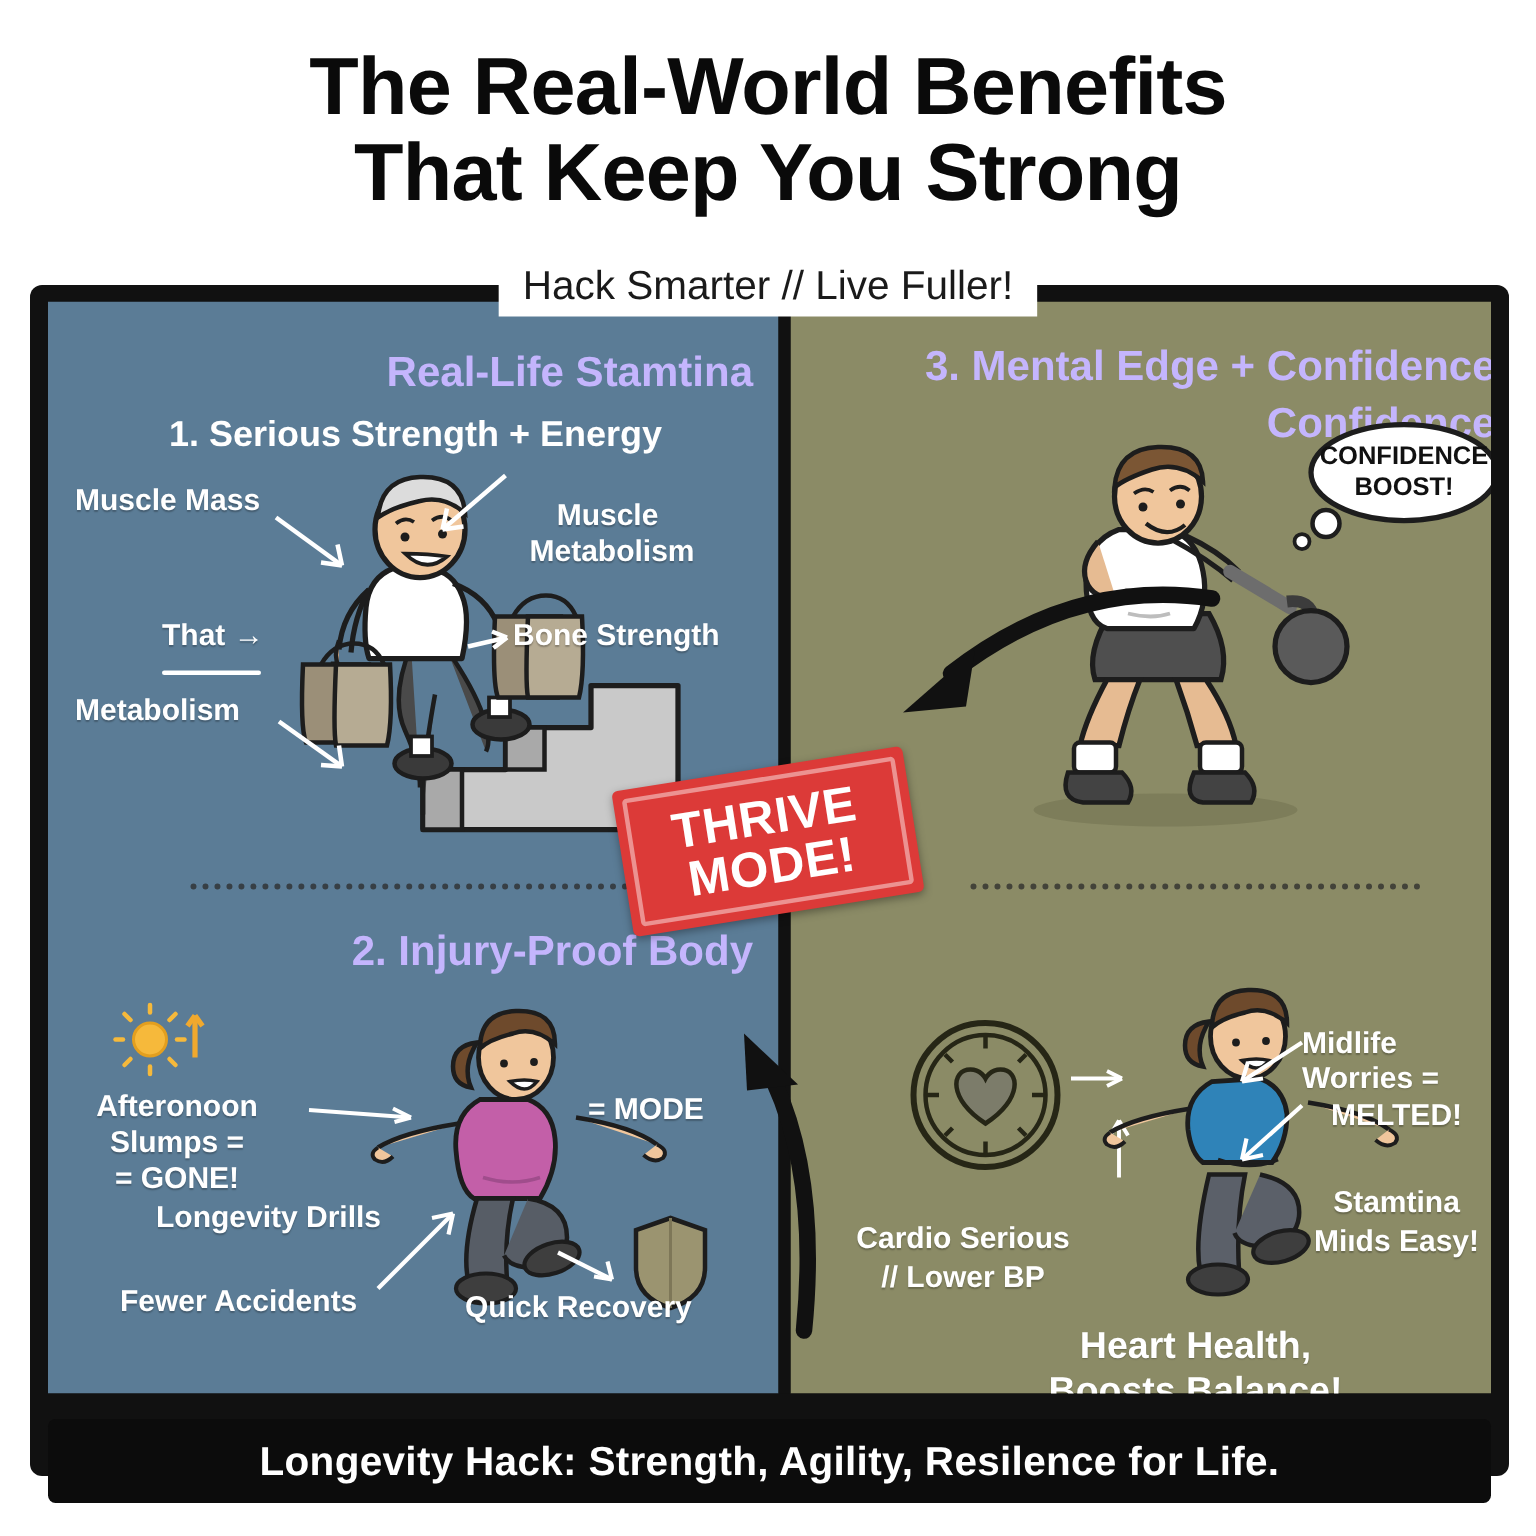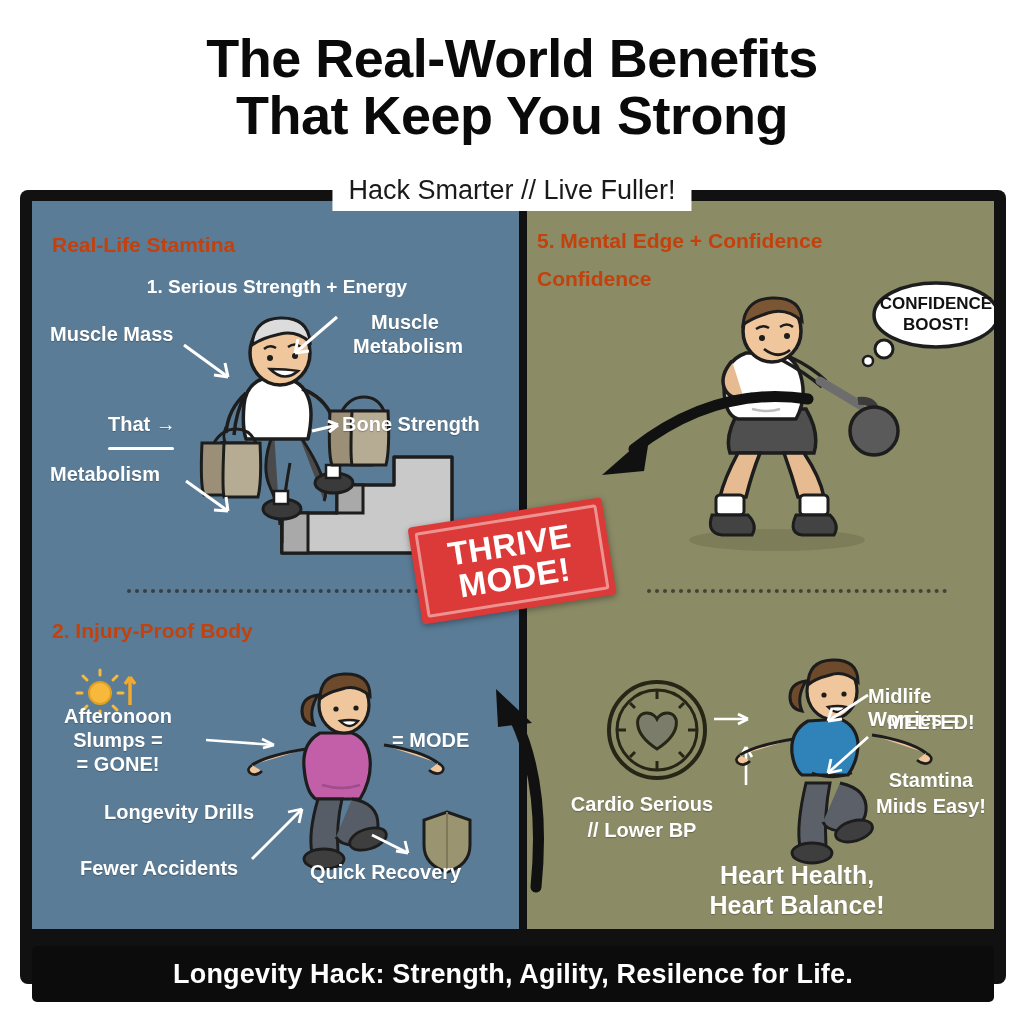--- a/index.html
+++ b/index.html
@@ -52,33 +52,33 @@
   }
 
   .dotted-div{
     position:absolute;height:0;border-top:4px dotted #2b2b2b;opacity:.75;
   }
   .dl{left:95px;top:388px;width:300px;}
   .dr{left:120px;top:388px;width:300px;}
 
   
   .h-dark{
-    position:absolute;font-size:21px;font-weight:bold;color:#c2410c;
-    text-align:left;line-height:1.1;
+    position:absolute;font-size:28px;font-weight:bold;color:#c4b5fd;
+    text-align:right;line-height:1.1;
   }
   .h-white{
-    position:absolute;font-size:19px;font-weight:bold;color:#ffffff;
+    position:absolute;font-size:24px;font-weight:bold;color:#ffffff;
     text-align:center;line-height:1.1;
   }
 
   .lbl{
     position:absolute;color:#ffffff;font-weight:bold;font-size:20px;
     line-height:1.15;text-shadow:0 1px 1px rgba(0,0,0,.25);
   }
-  .lbl.c{text-align:center;}
+  .lbl.c{text-align:center;margin-top:22px;}
 
   
   .banner{
     position:absolute;left:32px;top:946px;width:962px;height:56px;
     background:#0c0c0c;border-radius:5px;
     display:flex;align-items:center;justify-content:center;
   }
   .banner-text{
     color:#ffffff;font-size:27px;font-weight:bold;letter-spacing:.2px;
   }
@@ -196,21 +196,21 @@
         <path d="M4 4 L46 34" stroke="#fff" stroke-width="3" fill="none"></path>
         <path d="M46 34 L32 33 M46 34 L44 20" stroke="#fff" stroke-width="3" fill="none"></path>
       </svg>
 
       <div class="lbl" style="left:310px;top:212px;">Bone Strength</div>
       <svg class="fig" style="left:278px;top:214px;" width="34" height="26">
         <path d="M2 16 L28 10" stroke="#fff" stroke-width="3" fill="none"></path>
         <path d="M28 10 L18 6 M28 10 L19 17" stroke="#fff" stroke-width="3" fill="none"></path>
       </svg>
 
-      <div class="h-dark" style="left:505px;top:28px;width:460px;">5. Mental Edge + Confidence</div>
+      <div class="h-dark" style="left:505px;top:28px;width:460px;">3. Mental Edge + Confidence</div>
       <div class="h-dark" style="left:505px;top:66px;width:460px;">Confidence</div>
 
       <svg class="fig" style="left:640px;top:96px;" width="290" height="260" viewBox="0 0 290 260">
         <ellipse cx="105" cy="243" rx="88" ry="11" fill="#7d7d5a"></ellipse>
 
         <path d="M72 150 q-22 38 -24 76" fill="none" stroke="#1d1d1d" stroke-width="3.5"></path>
         <path d="M128 150 q22 38 26 76" fill="none" stroke="#1d1d1d" stroke-width="3.5"></path>
         <path d="M68 112 q-16 26 -10 44 l84 0 q6 -20 -8 -44 Z" fill="#4f4f4f" stroke="#1d1d1d" stroke-width="3.5"></path>
         <path d="M66 156 q-14 26 -18 44 l26 0 q6 -24 14 -44 Z" fill="#e6bb92" stroke="#1d1d1d" stroke-width="3.5"></path>
         <path d="M132 156 q16 24 20 44 l-26 0 q-6 -22 -14 -44 Z" fill="#e6bb92" stroke="#1d1d1d" stroke-width="3.5"></path>
@@ -387,21 +387,21 @@
       </svg>
 
       <div class="lbl c" style="left:836px;top:568px;width:126px;">Stamtina</div>
       <div class="lbl c" style="left:826px;top:594px;width:146px;">Miıds Easy!</div>
       <svg class="fig" style="left:790px;top:532px;" width="54" height="48">
         <path d="M46 4 L6 40" stroke="#fff" stroke-width="2.8" fill="none"></path>
         <path d="M6 40 L20 37 M6 40 L9 26" stroke="#fff" stroke-width="2.8" fill="none"></path>
       </svg>
 
       <div class="lbl c" style="left:615px;top:660px;width:300px;font-size:25px;">Heart Health,</div>
-      <div class="lbl c" style="left:615px;top:690px;width:300px;font-size:25px;">Heart Balance!</div>
+      <div class="lbl c" style="left:615px;top:690px;width:300px;font-size:25px;">Boosts Balance!</div>
 
     </div>
   </div>
 
   <div class="badge">
     <div class="badge-text">
       <span>THRIVE</span><br>
       <span>MODE!</span>
     </div>
   </div>

